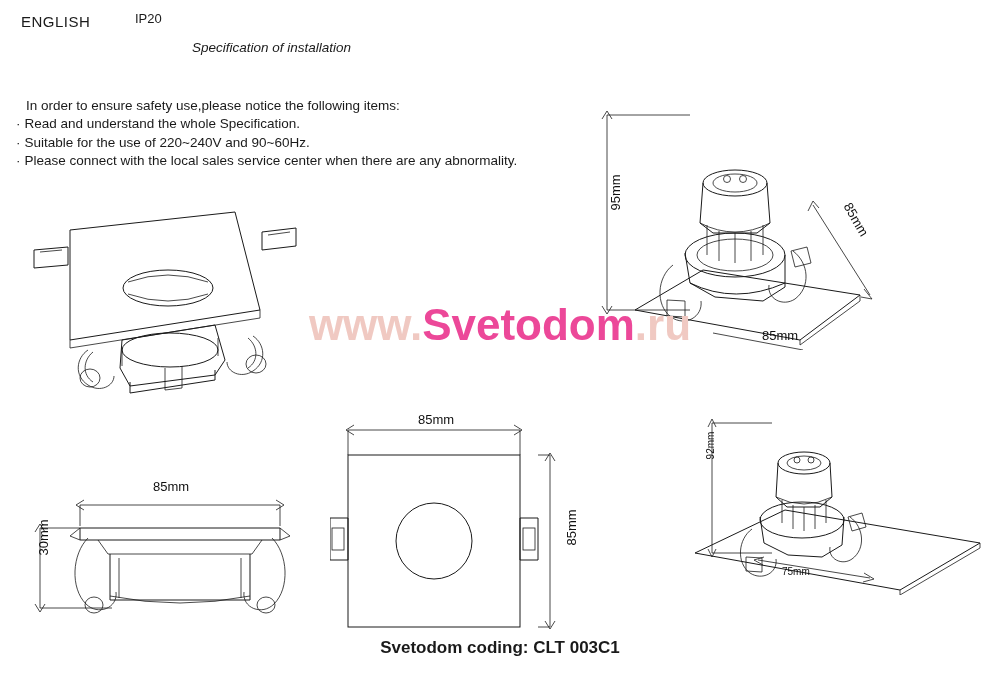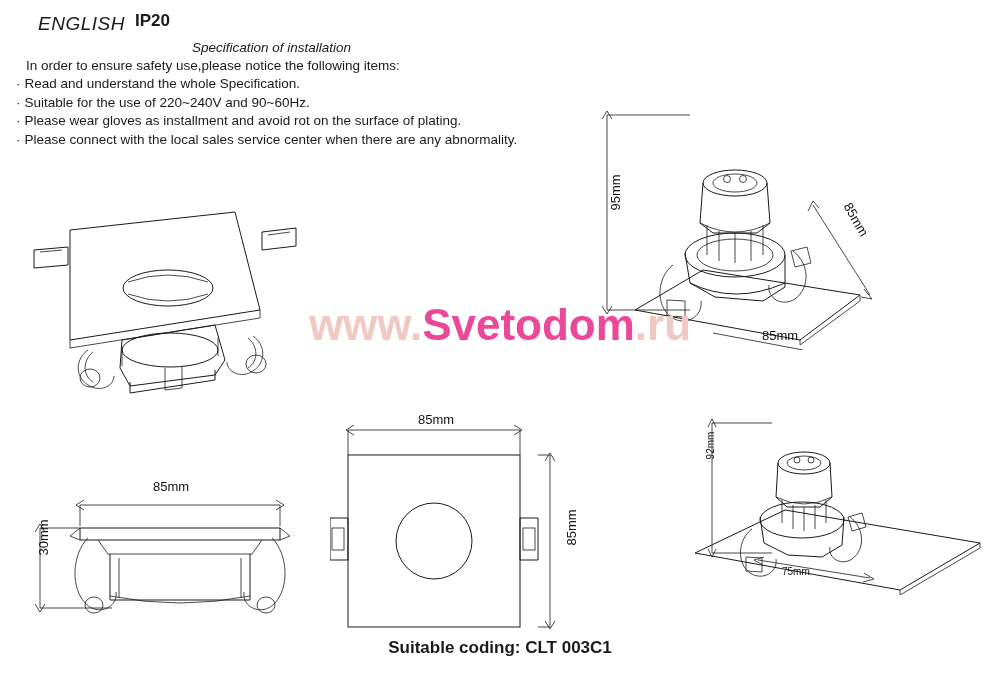--- a/index.html
+++ b/index.html
@@ -12,44 +12,43 @@
     height: 690px;
     position: relative;
     font-family: "Liberation Sans", sans-serif;
     color: #1a1a1a;
     overflow: hidden;
   }
   .abs { position: absolute; }
 
   
   #header-english {
-    left: 38px; top: 13px;
-    font-size: 19px;
+    left: 21px; top: 13px;
+    font-size: 15px;
     letter-spacing: 0.5px;
-    font-style: italic;
   }
   #header-ip {
     left: 135px; top: 11px;
-    font-size: 17px;
-    font-weight: 700;
+    font-size: 13px;
+    font-weight: 400;
   }
 
   
   #spec-title {
     left: 192px; top: 40px;
     font-size: 13.5px;
     font-style: italic;
   }
   #spec-list {
     left: 16px; top: 57px;
     width: 600px;
     font-size: 13.5px;
     line-height: 18.4px;
   }
-  #spec-list .intro { padding-left: 10px; }
+  #spec-list .intro { padding-left: 10px; margin-top: 40px; }
   #spec-list .bullet { white-space: nowrap; }
   #spec-list .bullet .dot { margin-right: 4px; }
 
   
   #watermark {
     left: 0; top: 300px;
     width: 1000px;
     text-align: center;
     font-size: 44px;
     font-weight: bold;
@@ -86,21 +85,20 @@
 <body>
 
 <div class="abs" id="header-english">ENGLISH</div>
 <div class="abs" id="header-ip">IP20</div>
 
 <div class="abs" id="spec-title">Specification of installation</div>
 <div class="abs" id="spec-list">
   <div class="intro">In order to ensure safety use,please notice the following items:</div>
   <div class="bullet"><span class="dot">·</span><span>Read and understand the whole Specification.</span></div>
   <div class="bullet"><span class="dot">·</span><span>Suitable for the use of 220~240V and 90~60Hz.</span></div>
-  <div class="bullet"><span class="dot">·</span><span>Please wear gloves as installment and avoid rot on the surface of plating.</span></div>
   <div class="bullet"><span class="dot">·</span><span>Please connect with the local sales service center when there are any abnormality.</span></div>
 </div>
 
 <div class="abs" style="left:10px; top:190px;">
 <svg width="330" height="220" viewBox="0 0 330 220">
 
   <path class="ln thin" d="M60 40 L225 22 L250 120 L60 150 Z" fill="#fff"></path>
   <path class="ln thinner" d="M60 150 L60 158 L250 128 L250 120" fill="#fff"></path>
 
   <ellipse class="ln thin" cx="158" cy="98" rx="45" ry="18" fill="#fff"></ellipse>
@@ -285,13 +283,13 @@
 </div>
 <div class="abs dim small" style="left:697px; top:440px;">
   <span style="display:inline-block; transform:rotate(-90deg);">92mm</span>
 </div>
 <div class="abs dim small" style="left:782px; top:566px;">75mm</div>
 
 <div class="abs" id="watermark">
   <span>www.</span><span class="dark">Svetodom</span><span>.ru</span>
 </div>
 
-<div class="abs" id="product-coding">Suitable coding: CLT 003C1</div>
+<div class="abs" id="product-coding">Svetodom coding: CLT 003C1</div>
 
 </body></html>

